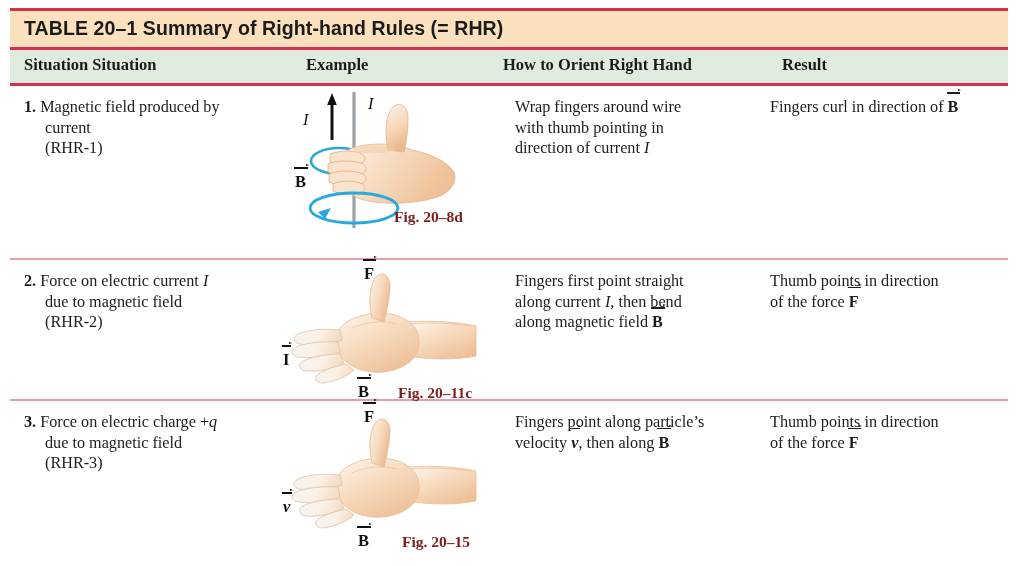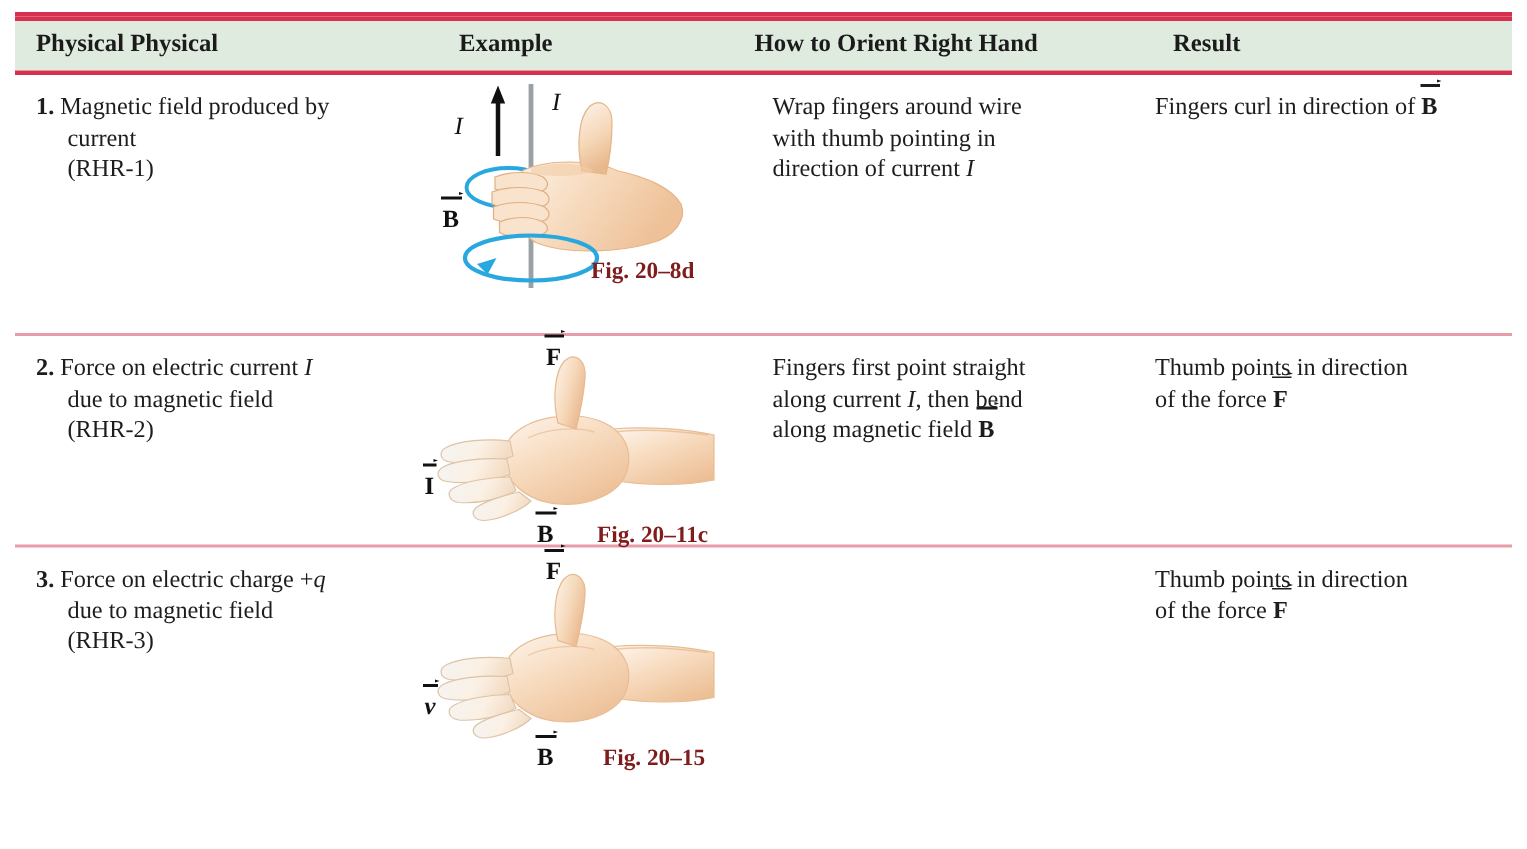--- a/index.html
+++ b/index.html
@@ -135,26 +135,29 @@
   .fig-label.it { font-style: italic; }
   svg { display: block; }
 </style>
 </head>
 <body>
 
 <div class="table-wrap">
 
   <div class="rule-heavy"></div>
 
+  <div class="title-band">
+    <span class="title-text">TABLE 20–1  Summary of Right-hand Rules (= RHR)</span>
+  </div>
 
   <div class="rule-heavy"></div>
 
   <div class="head-band">
     <div class="head-row">
-      <div class="head-cell" style="left:14px;">Physical Physical</div>
+      <div class="head-cell" style="left:14px;">Situation Situation</div>
       <div class="head-cell" style="left:296px;">Example</div>
       <div class="head-cell" style="left:493px;">How to Orient Right Hand</div>
       <div class="head-cell" style="left:772px;">Result</div>
     </div>
   </div>
 
   <div class="rule-heavy"></div>
 
   <div class="row" style="height:172px;">
 
@@ -338,20 +341,24 @@
 
         <path d="M72 66 C 84 60, 104 58, 116 62" fill="none" stroke="#e6b88c" stroke-width="0.9" opacity="0.65"></path>
       </svg>
 
       <div class="fig-label" style="left:84px; top:0px;"><span class="vec">F</span></div>
       <div class="fig-label" style="left:3px;  top:90px;"><span class="vec ital">v</span></div>
       <div class="fig-label" style="left:78px; top:124px;"><span class="vec">B</span></div>
       <div class="fig-caption" style="left:122px; top:126px;">Fig. 20–15</div>
     </div>
 
+    <div class="cell" style="left:505px; top:11px; width:245px;">
+      <span>Fingers point along particle’s</span><br>
+      <span>velocity </span><span class="vec ital">v</span><span>, then along </span><span class="vec">B</span>
+    </div>
 
     <div class="cell" style="left:760px; top:11px; width:240px;">
       <span>Thumb points in direction</span><br>
       <span>of the force </span><span class="vec">F</span>
     </div>
   </div>
 
 </div>
 
 </body></html>

